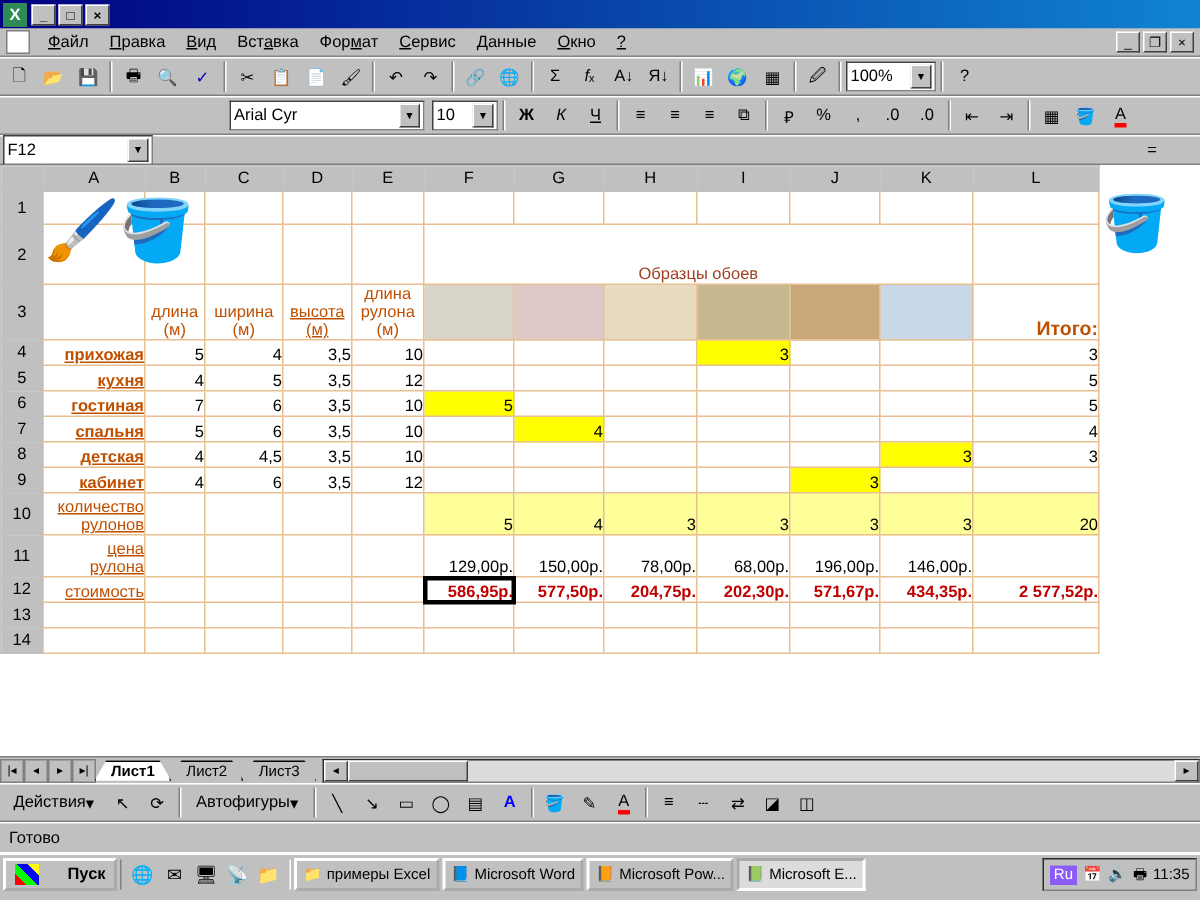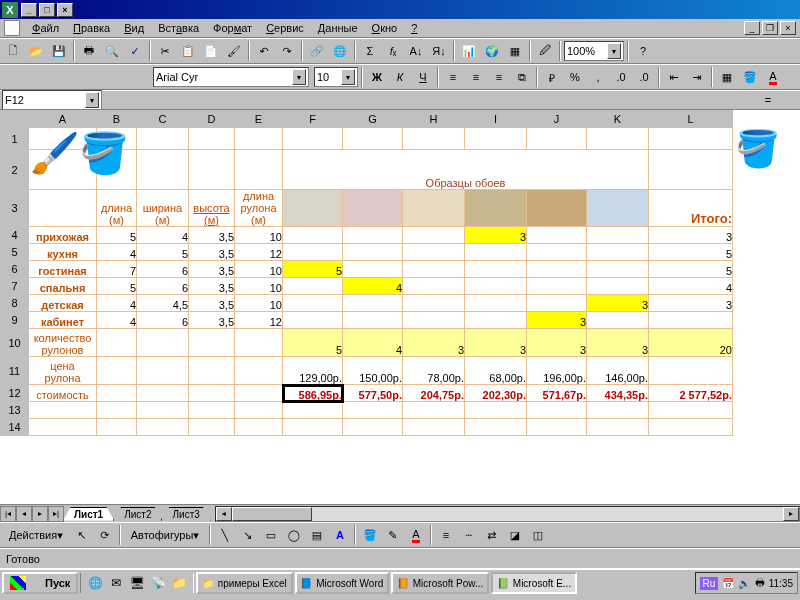--- a/index.html
+++ b/index.html
@@ -22,21 +22,21 @@
 .formulabar { height: 20px; background: #c0c0c0; display: flex; align-items: center; padding: 2px; border-top: 1px solid #fff; border-bottom: 1px solid #808080; gap: 4px; justify-content: space-between; }
 .namebox { width: 100px; }
 .formula-input { flex: 1; height: 18px; background: #fff; border: 1px solid #808080; border-top-color: #404040; border-left-color: #404040; padding: 0 4px; display: flex; align-items: center; }
 .sheet-area { background: #fff; position: relative; }
 .grid { border-collapse: collapse; }
 .grid th, .grid td { border: 1px solid #c0c0c0; font-size: 11px; padding: 0; }
 .colhdr, .rowhdr, .corner { background: #c0c0c0; text-align: center; font-weight: normal; border: 1px solid #808080; border-top-color: #fff; border-left-color: #fff; height: 17px; }
 .colhdr { width: 56px; }
 .rowhdr { width: 28px; }
 .cell { height: 17px; padding: 0 3px; text-align: right; font-size: 10px; vertical-align: bottom; border: 1px solid #e8c090 !important; }
-.cell.left { text-align: center; }
+.cell.left { text-align: right; text-decoration: underline; }
 .cell.center { text-align: center; }
 .orange { color: #c05000; }
 .red { color: #c00000; font-weight: bold; }
 .bold { font-weight: bold; }
 .yellow-bg { background: #ffff00; }
 .lightyellow-bg { background: #ffff99; }
 .bigtitle { font-size: 28px; color: #a04020; text-align: center; font-family: Arial; }
 .swatch { height: 33px; }
 .sw-f { background: #d8d4c8; }
 .sw-g { background: #e0c8c8; }
@@ -131,21 +131,21 @@
   <div class="combo" style="width:60px">
       <span>100%</span>
       <span class="arrow">▼</span>
     </div>
   <div class="tsep"></div>
   <div class="tbtn">?</div>
 </div>
 
 <div class="toolbar">
   <div style="width:150px"></div>
-  <div class="combo" style="width:156px">
+  <div class="combo" style="width:130px">
       <span>Arial Cyr</span>
       <span class="arrow">▼</span>
     </div>
   <div class="combo" style="width:44px;margin-left:4px">
       <span>10</span>
       <span class="arrow">▼</span>
     </div>
   <div class="tsep"></div>
   <div class="tbtn bold">Ж</div>
   <div class="tbtn">

